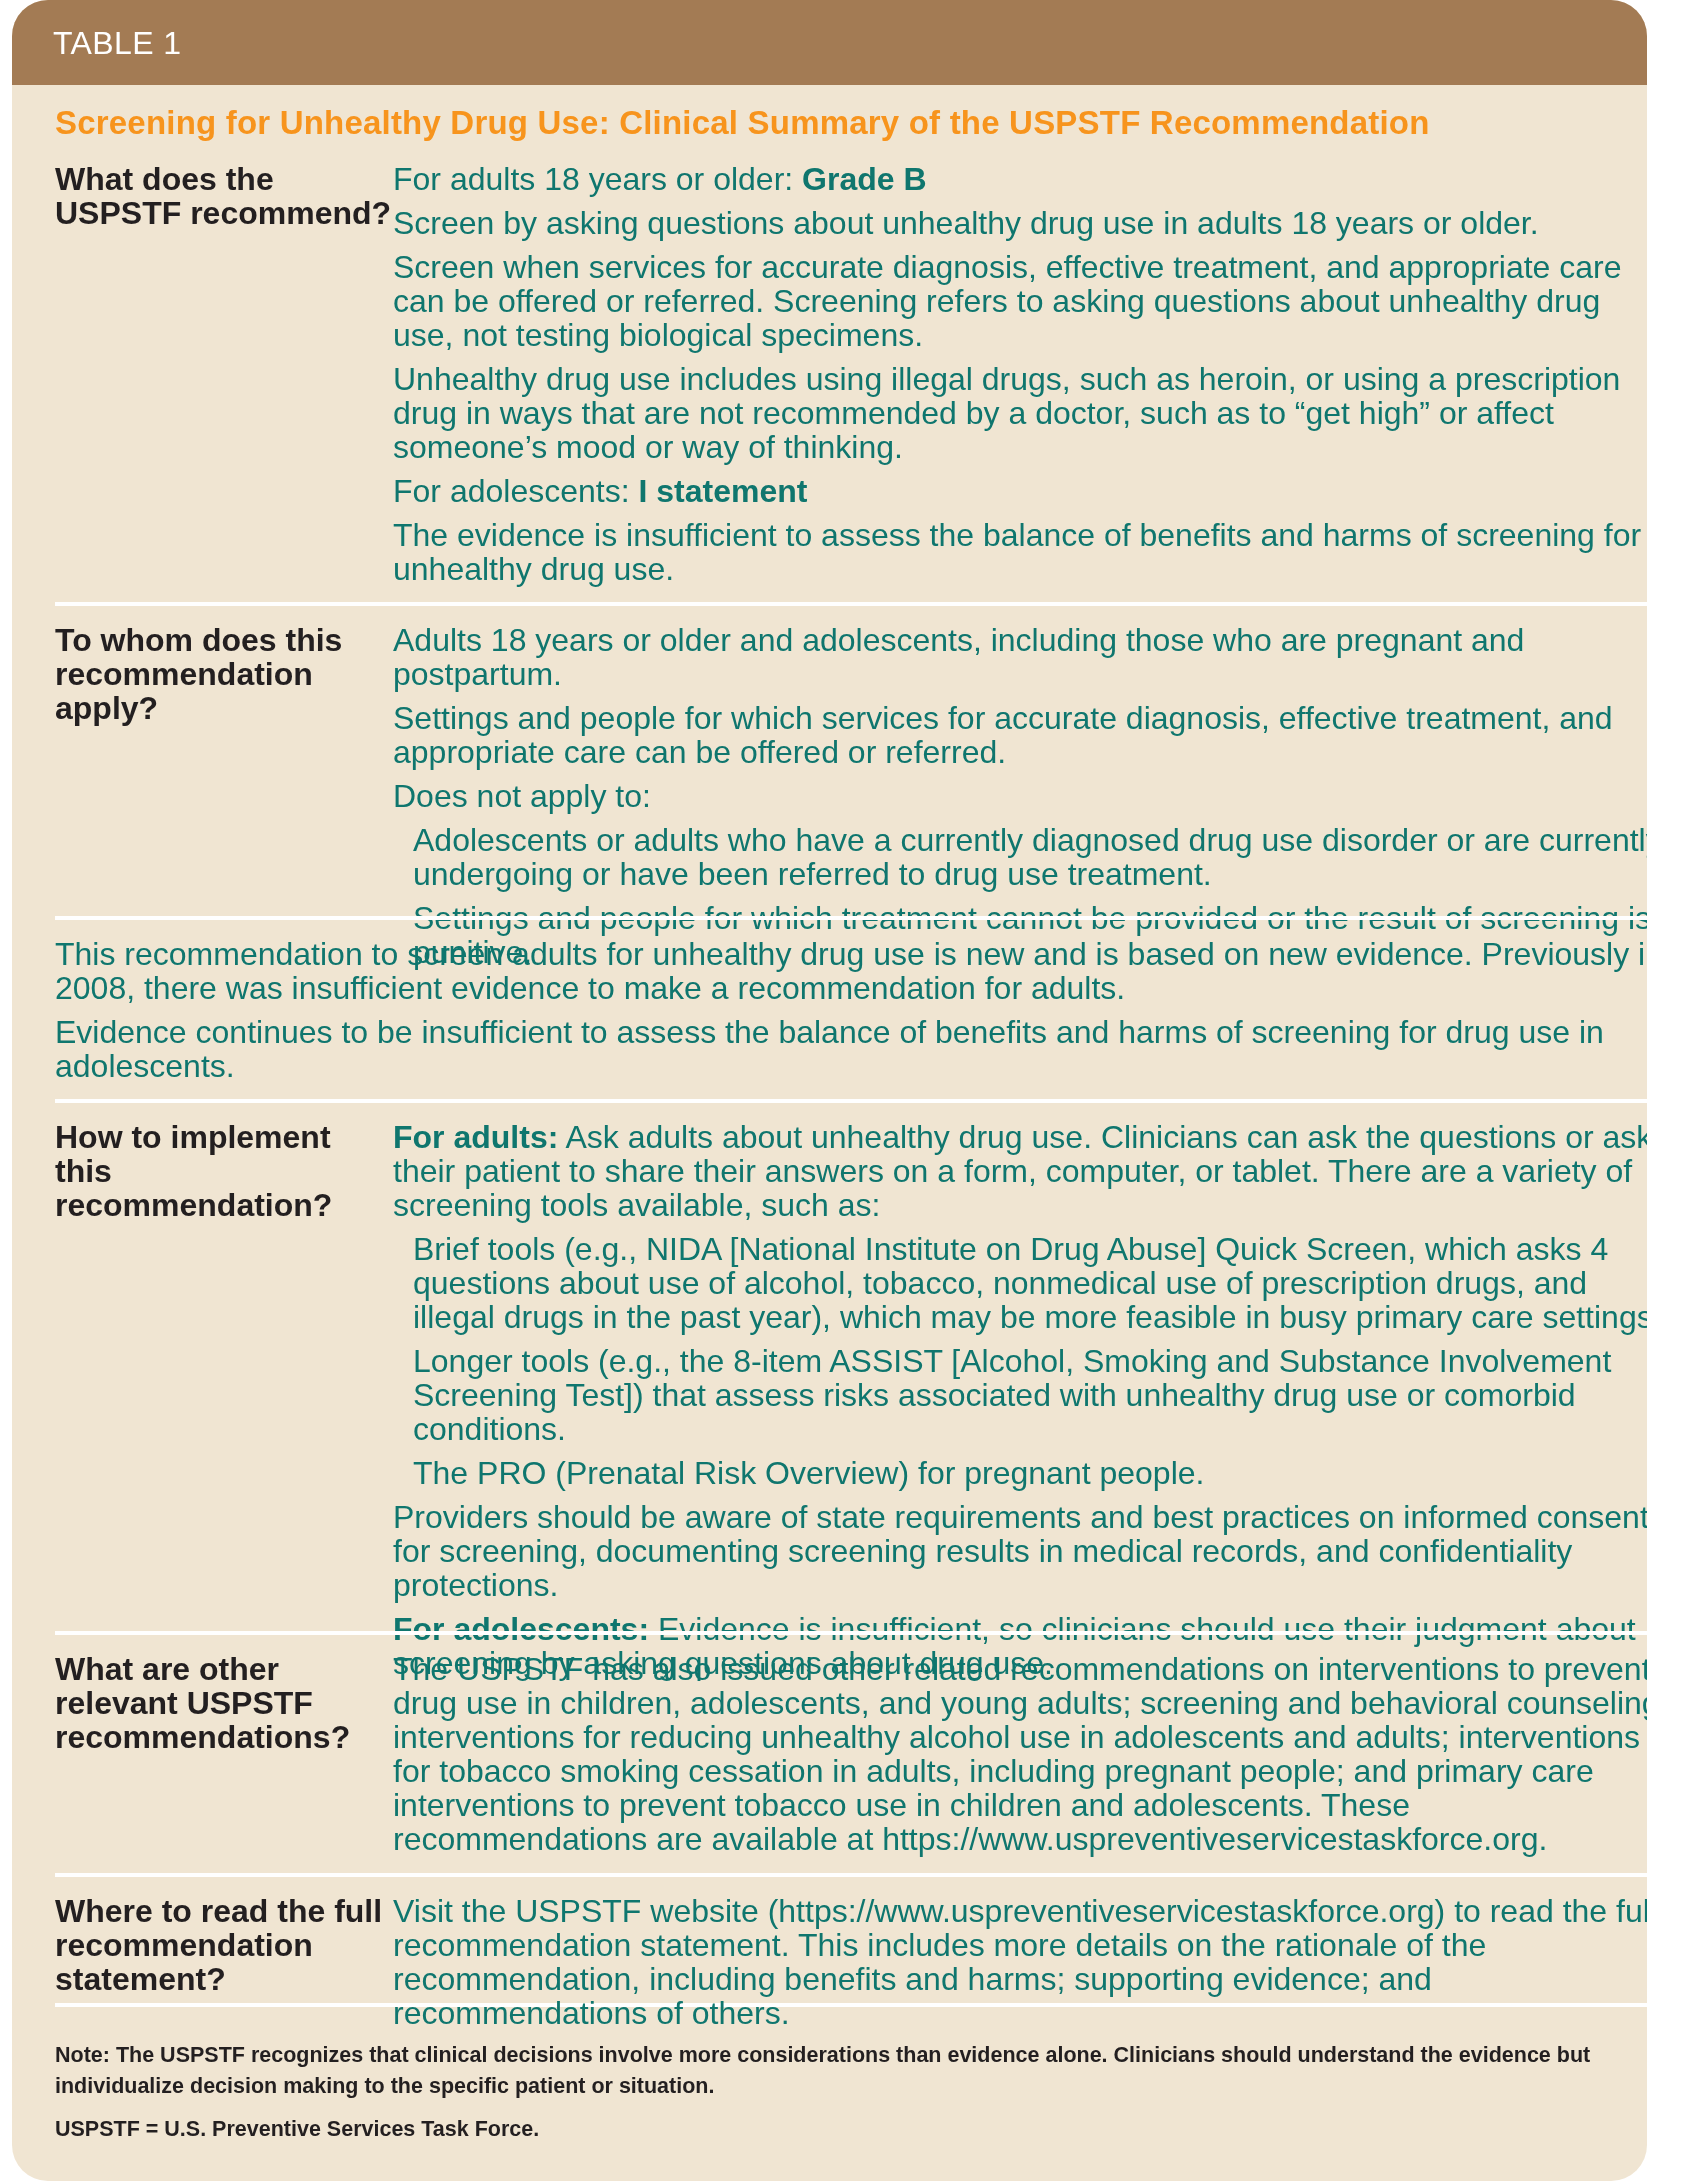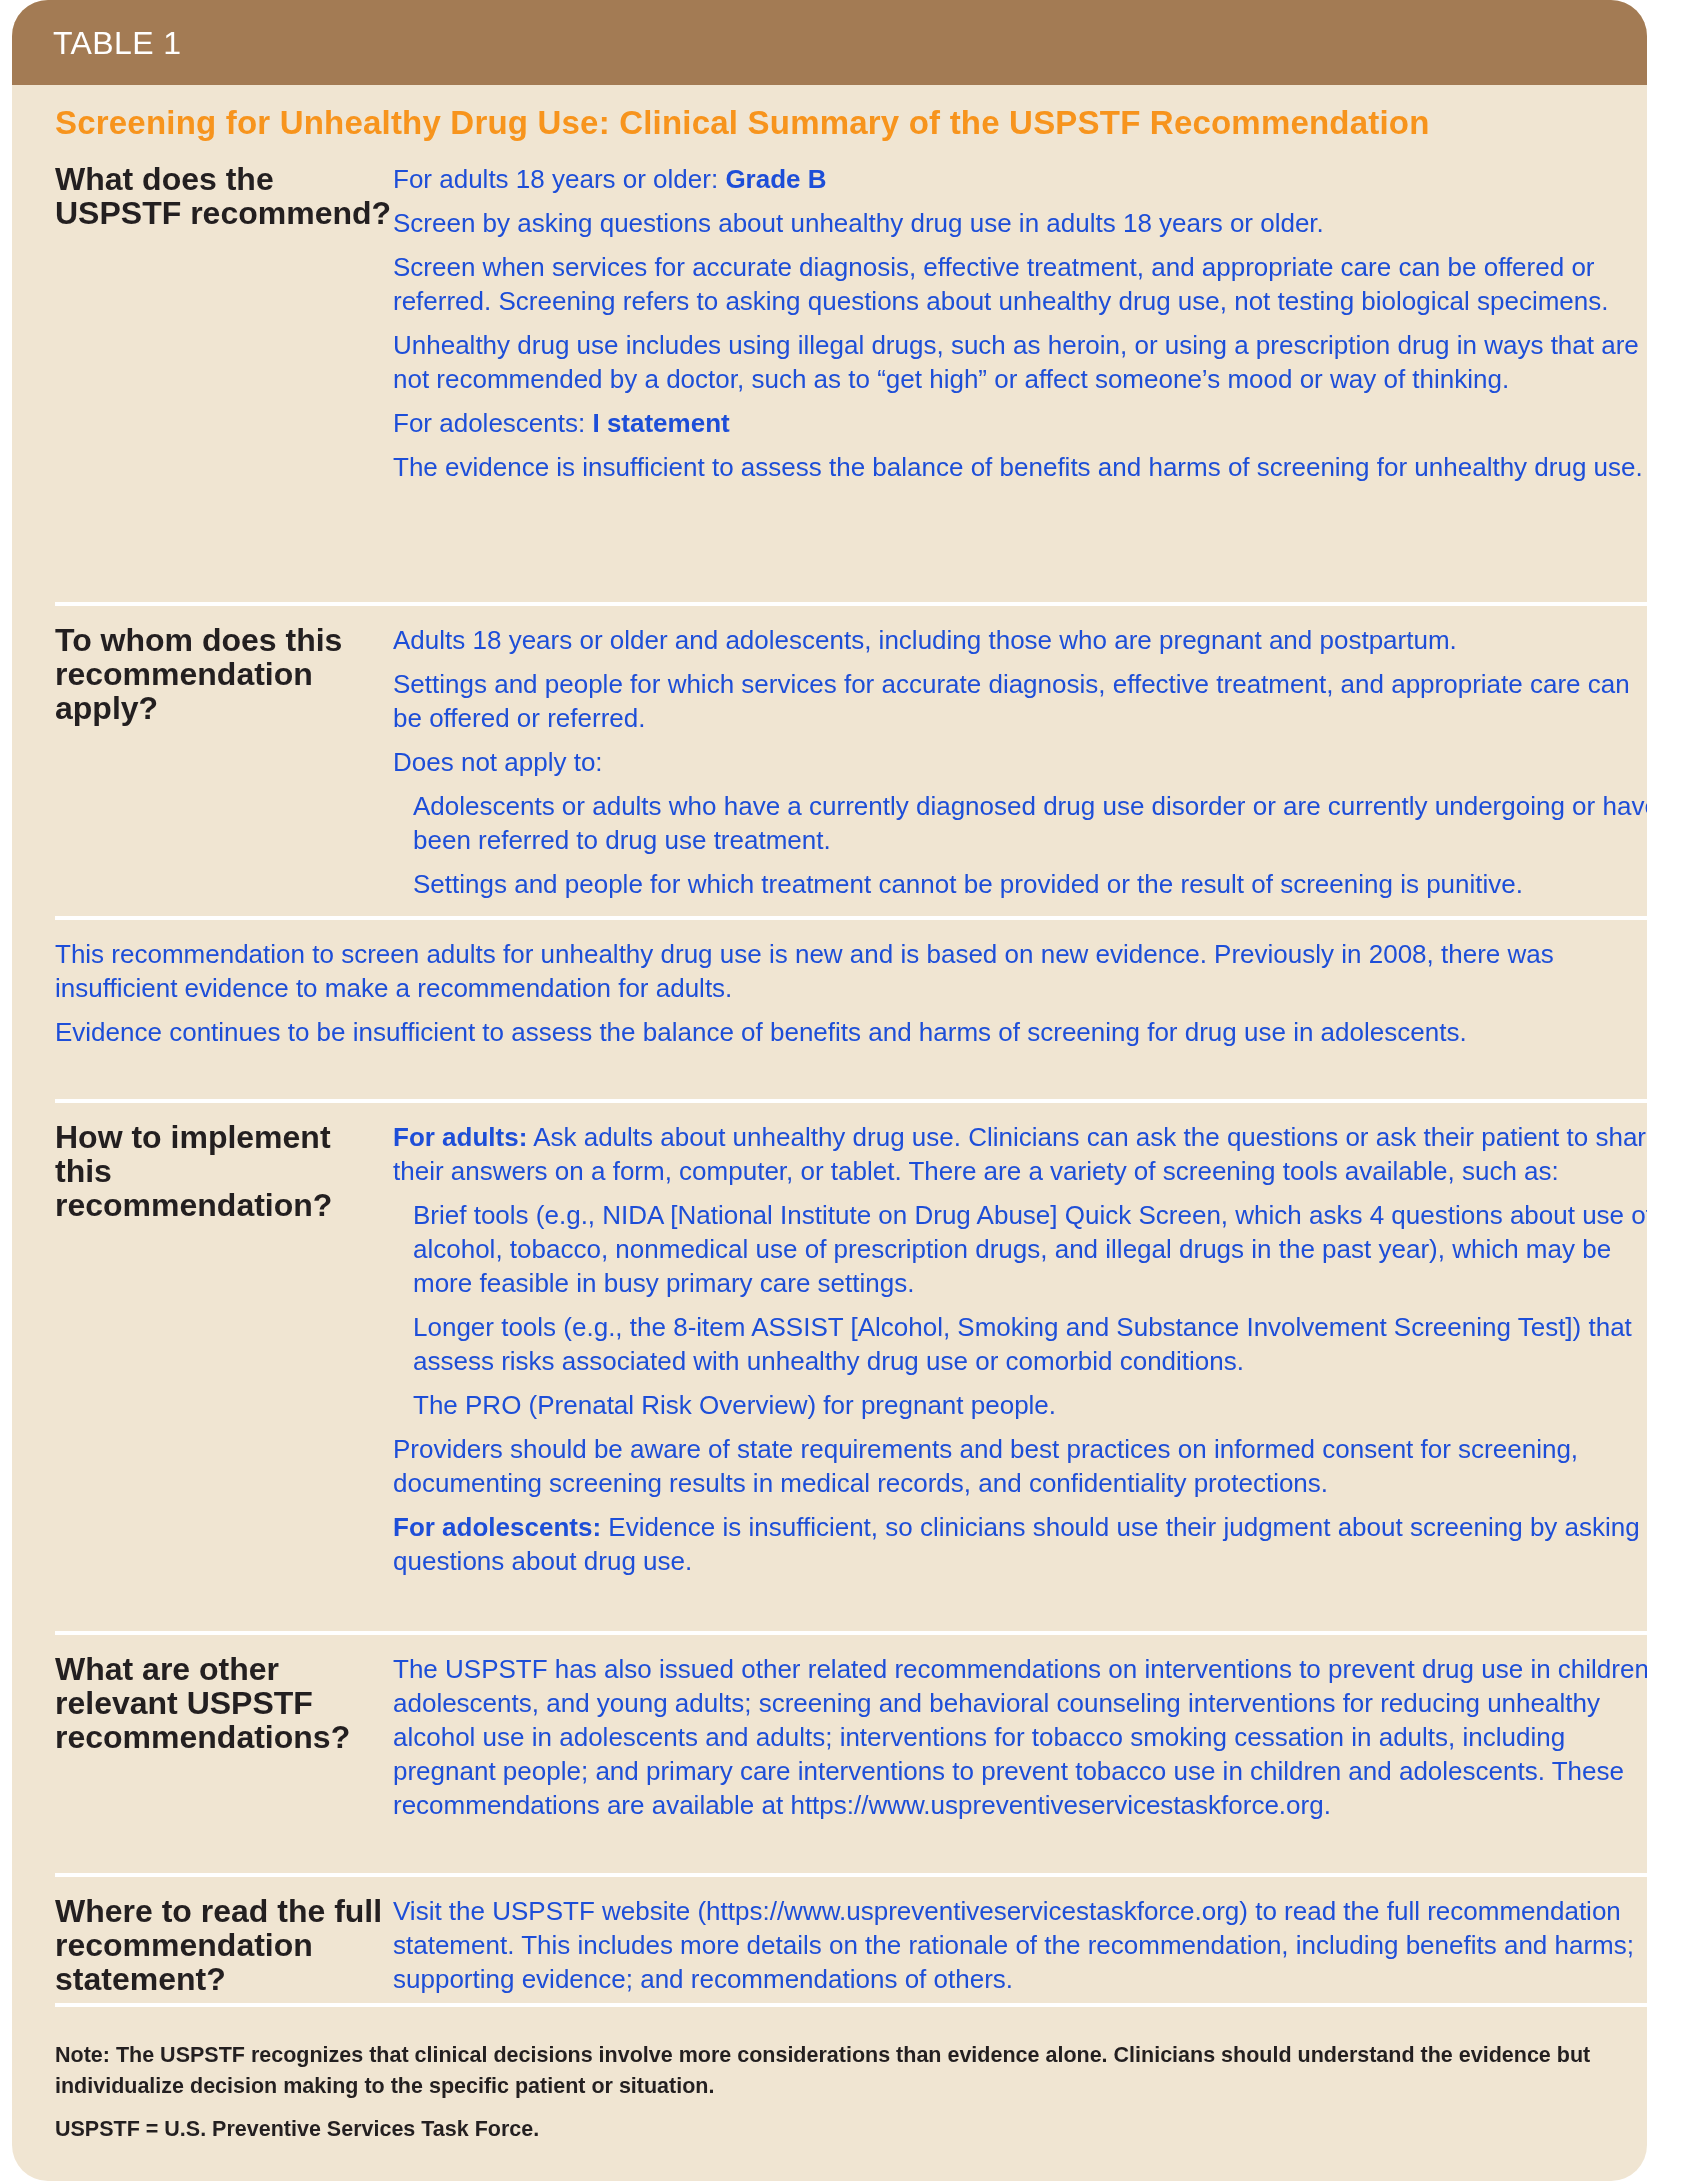--- a/index.html
+++ b/index.html
@@ -20,21 +20,21 @@
     position: absolute; left: 43px; top: 104px; font-size: 33px; font-weight: bold;
     color: #F7941D; white-space: nowrap; letter-spacing: 0.2px;
   }
   .rows { position: absolute; left: 43px; top: 162px; width: 1610px; }
   .row { display: flex; position: relative; }
   .row.sep { border-top: 4.1px solid #FFFFFF; }
   .q {
     width: 338px; flex: none; font-size: 32px; font-weight: bold; line-height: 34px;
     padding-top: 0; color: #231F20;
   }
-  .a { flex: 1; font-size: 26px; line-height: 34px; color: #1d4ed8; }
+  .a { flex: 1; font-size: 32px; line-height: 34px; color: #0f766e; }
   .a p { margin: 0 0 10px 0; }
   .a p.ind { padding-left: 20px; }
   .a b { font-weight: bold; }
   .note { position: absolute; left: 43px; width: 1610px; font-size: 21.5px; line-height: 31px; color: #231F20; font-weight: bold; }
   .note p { margin: 0 0 11.6px 0; }
 </style>
 </head>
 <body>
 
 <div class="card">

